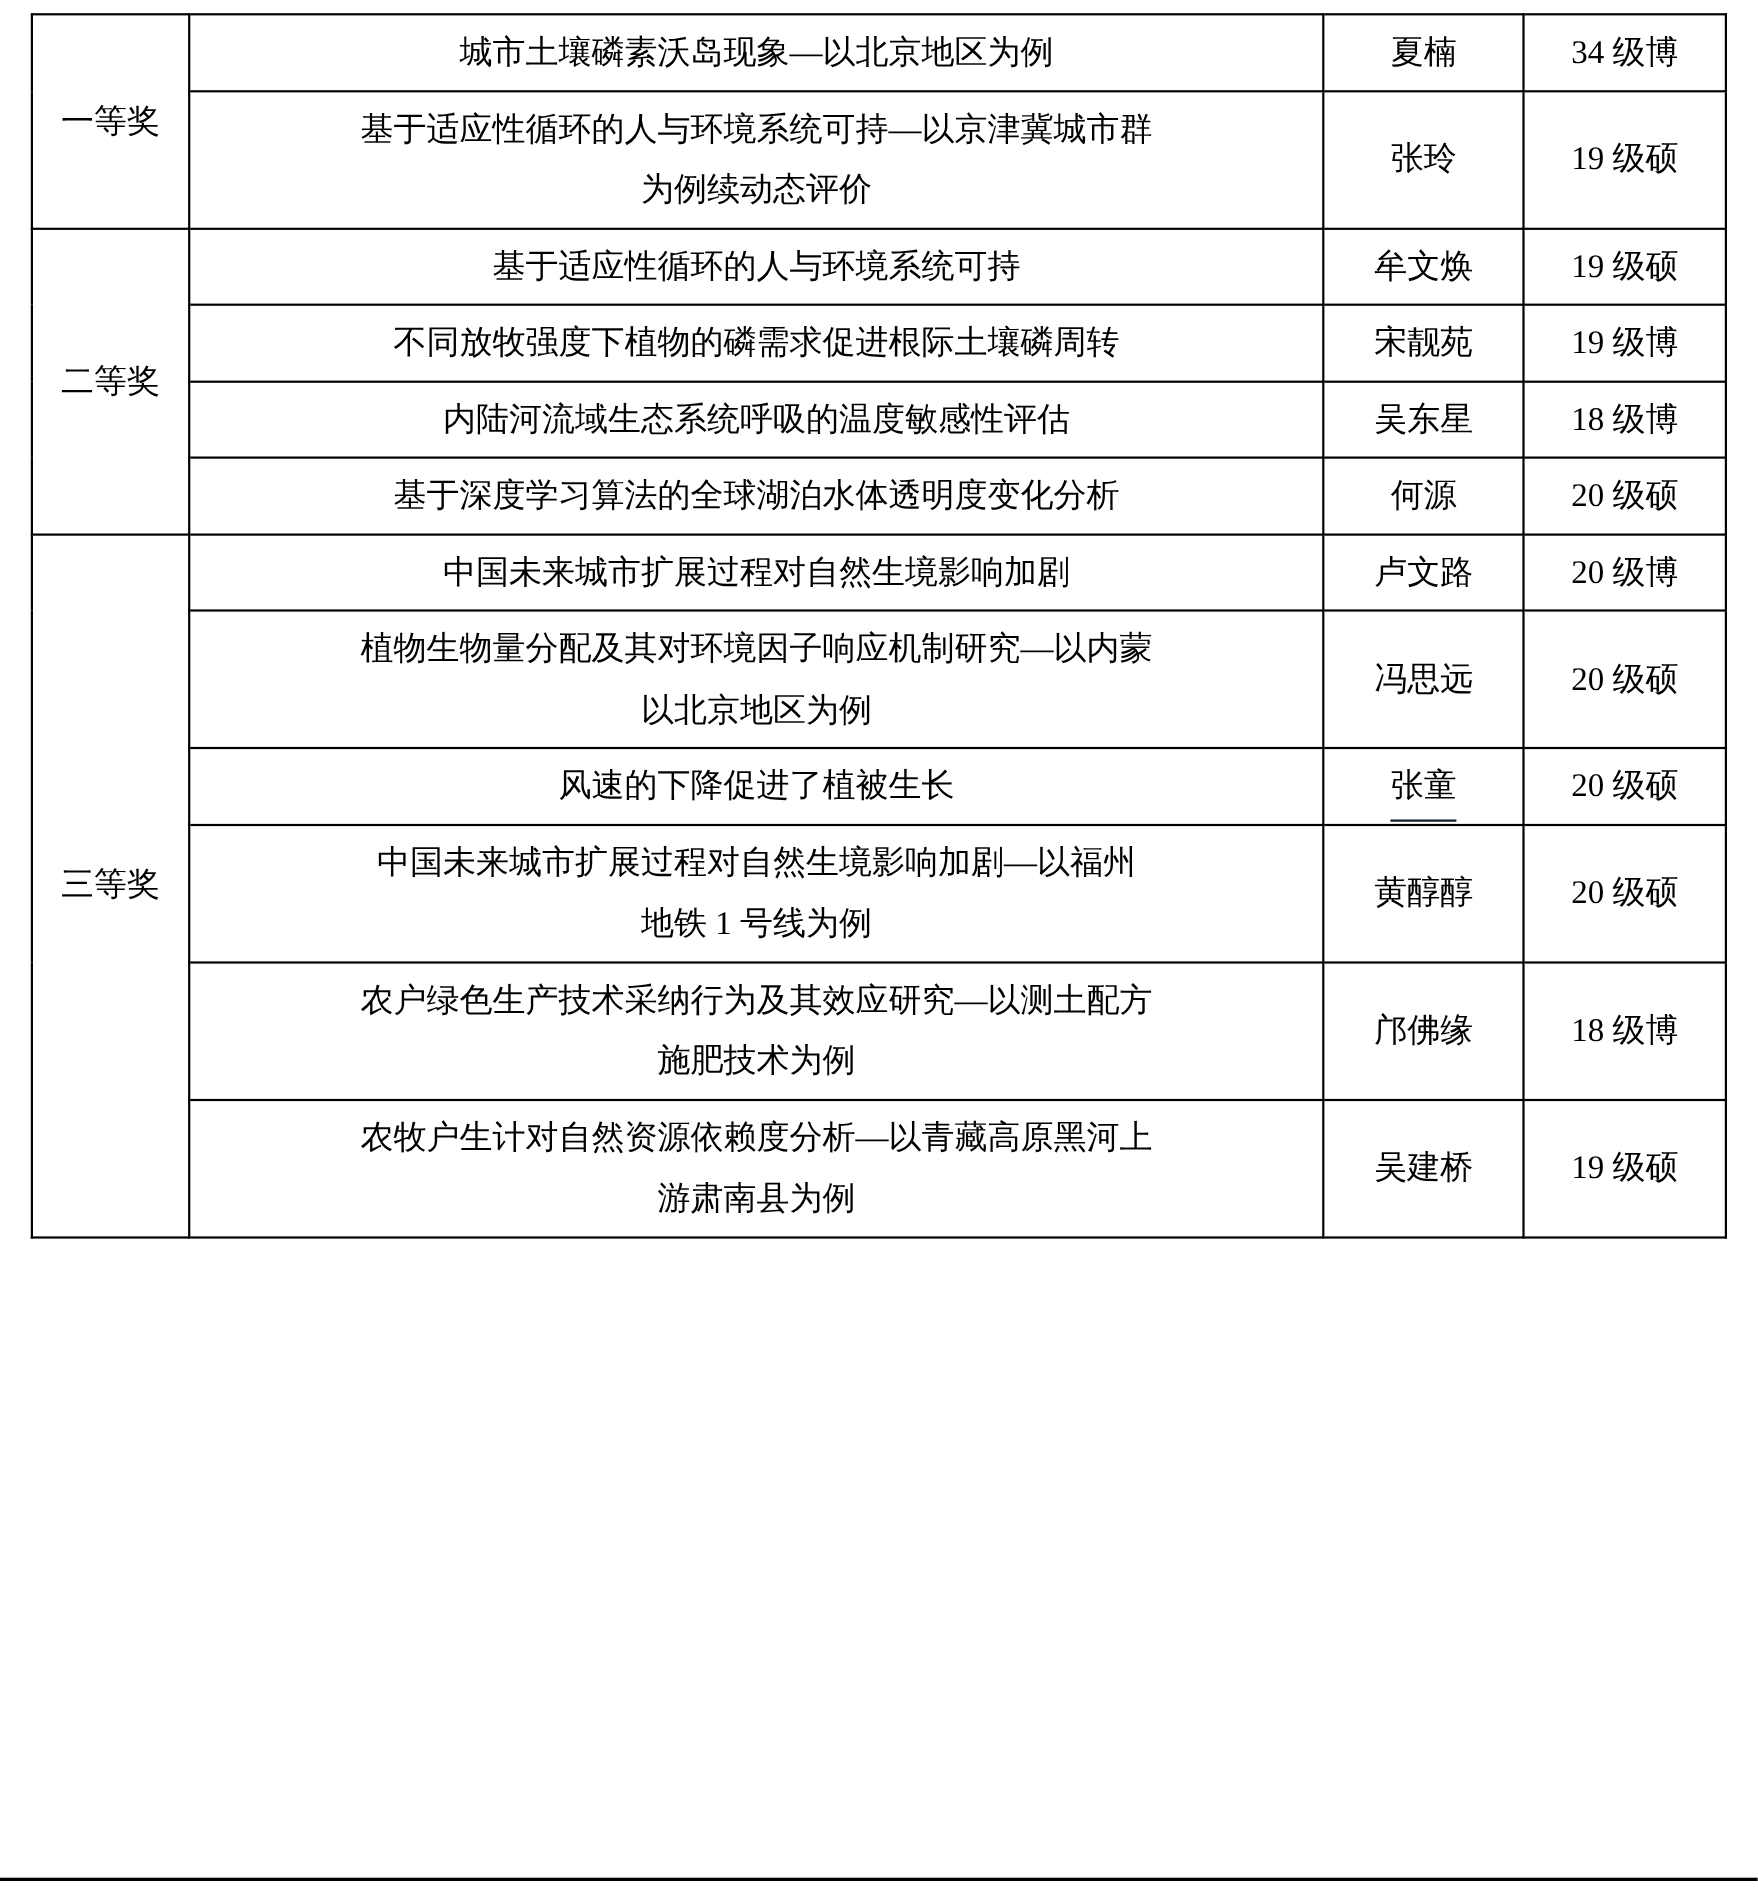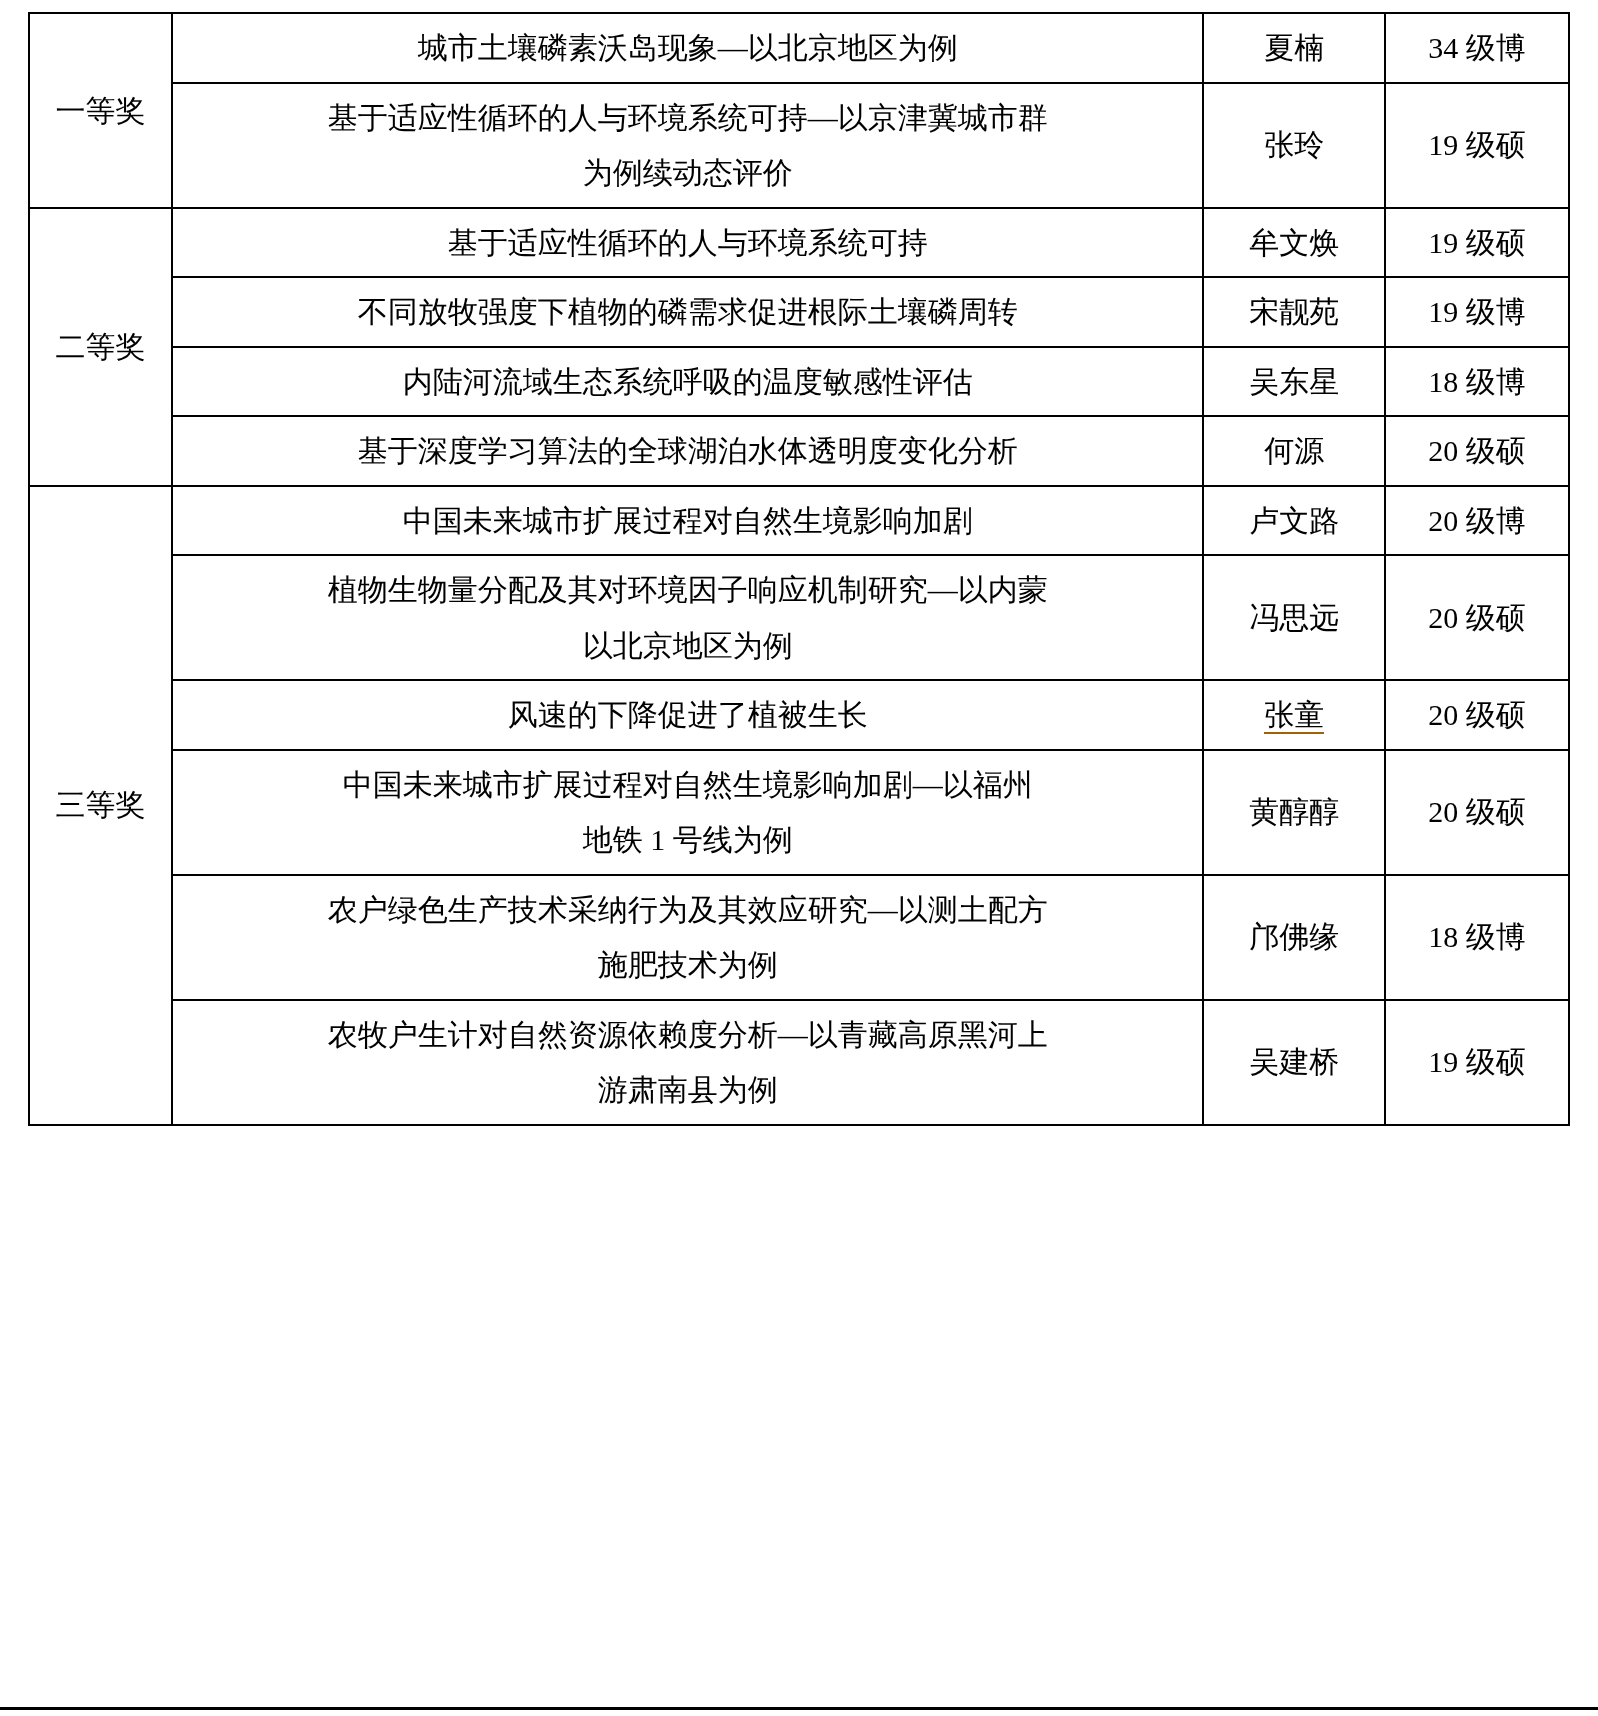--- a/index.html
+++ b/index.html
@@ -54,22 +54,22 @@
     display: block;
   }
   
   .squiggle {
     text-decoration-style: wavy;
     text-decoration-color: #3b5bdb;
     text-decoration-thickness: 2px;
     text-underline-offset: 4px;
   }
   .straight-underline {
-    border-bottom: 2px solid #a16207;
-    padding-bottom: 1px;
+    border-bottom: 2px solid #0f172a;
+    padding-bottom: 14px;
   }
   .bottom-rule {
     position: absolute;
     left: 0;
     bottom: 6px;
     width: 1598px;
     height: 3px;
     background: #000000;
   }
 </style>

